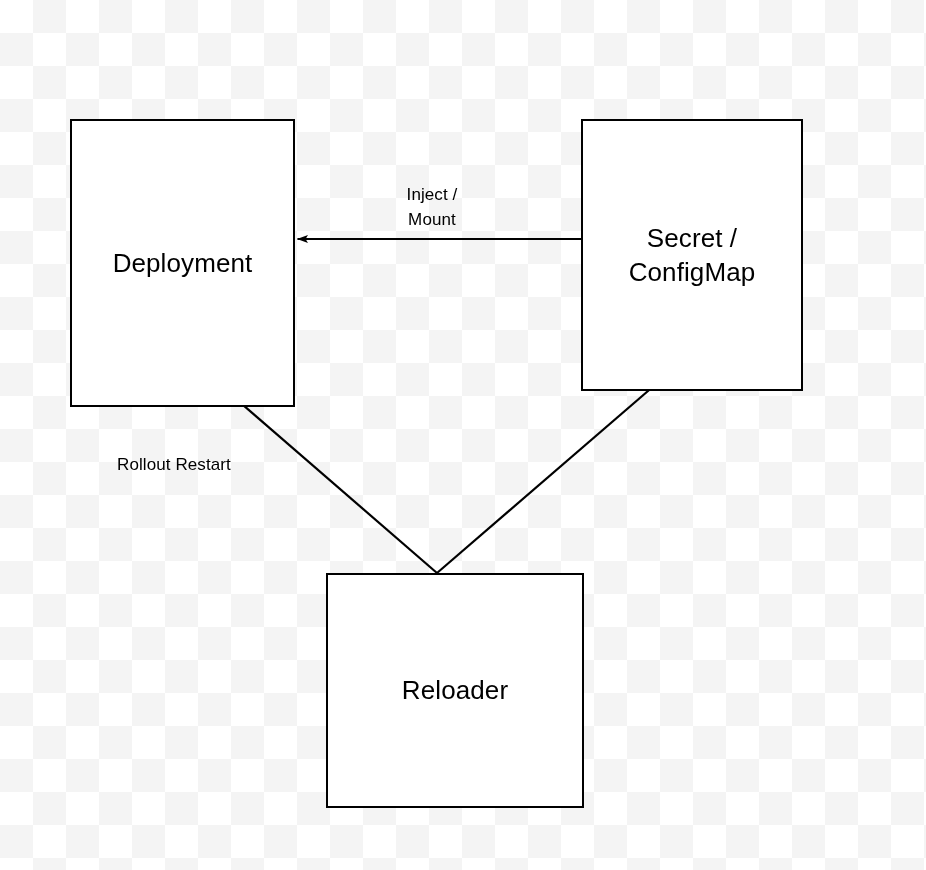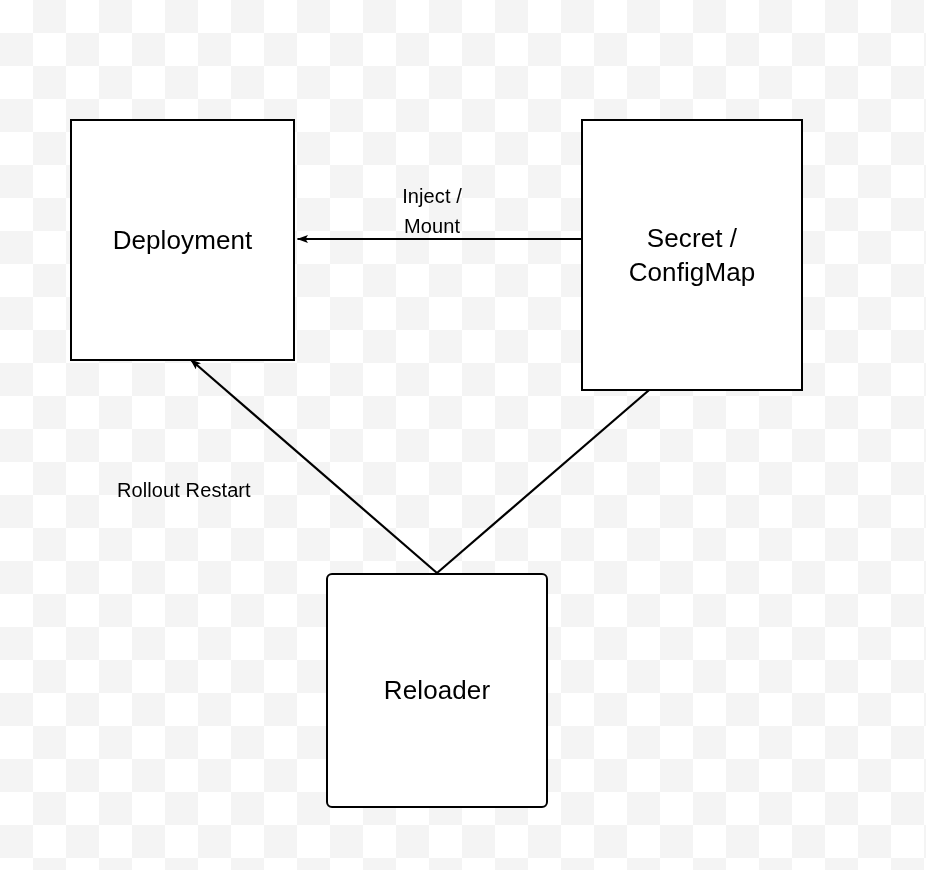--- a/index.html
+++ b/index.html
@@ -45,21 +45,21 @@
   }
   .node-label {
     font-size: 26px;
     line-height: 1.32;
     color: #000000;
     white-space: pre-line;
     letter-spacing: 0.1px;
   }
   .edge-label {
     position: absolute;
-    font-size: 20px;
+    font-size: 17px;
     line-height: 1.48;
     color: #000000;
     white-space: pre-line;
     background: transparent;
     letter-spacing: 0.1px;
   }
   .edge-label.centered {
     text-align: center;
     transform: translateX(-50%);
   }
@@ -76,32 +76,32 @@
       </marker>
     </defs>
 
     <line x1="581" y1="239" x2="297.5" y2="239" stroke="#000000" stroke-width="2.2" marker-end="url(#arrowhead)"></line>
 
     <line x1="437" y1="573" x2="190.5" y2="359.5" stroke="#000000" stroke-width="2.2" marker-end="url(#arrowhead)"></line>
 
     <line x1="437" y1="573" x2="684.5" y2="359.5" stroke="#000000" stroke-width="2.2" marker-end="url(#arrowhead)"></line>
   </svg>
 
-  <div class="node-box" style="left:70px; top:119px; width:225px; height:242px;text-align:center;">
+  <div class="node-box" style="left:70px; top:119px; width:225px; height:288px;text-align:center;">
     <span class="node-label">Deployment</span>
   </div>
 
   <div class="node-box" style="left:581px; top:119px; width:222px; height:272px;">
     <span class="node-label">Secret /
 ConfigMap</span>
   </div>
 
-  <div class="node-box" style="left:326px; top:573px; width:222px; height:235px;border-radius:6px;">
+  <div class="node-box" style="left:326px; top:573px; width:258px; height:235px;">
     <span class="node-label">Reloader</span>
   </div>
 
   <div class="edge-label centered" style="left:432px; top:182px; text-align:center;">Inject /
 Mount</div>
 
-  <div class="edge-label" style="left:117px; top:476px;">Rollout Restart</div>
+  <div class="edge-label" style="left:117px; top:452px;">Rollout Restart</div>
 
 
 </div>
 
 </body></html>

